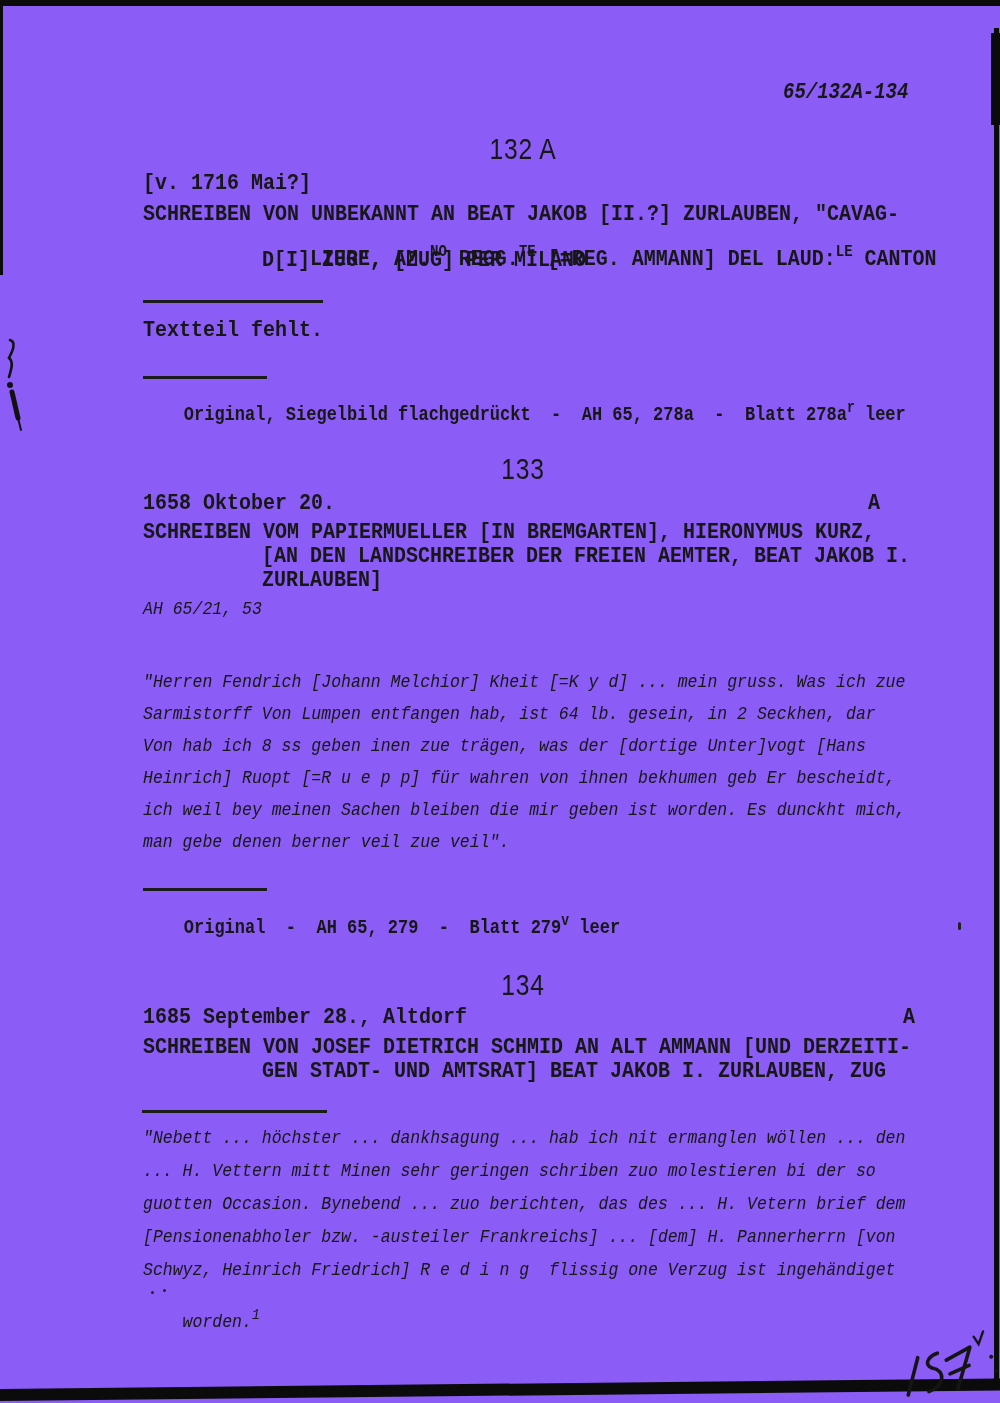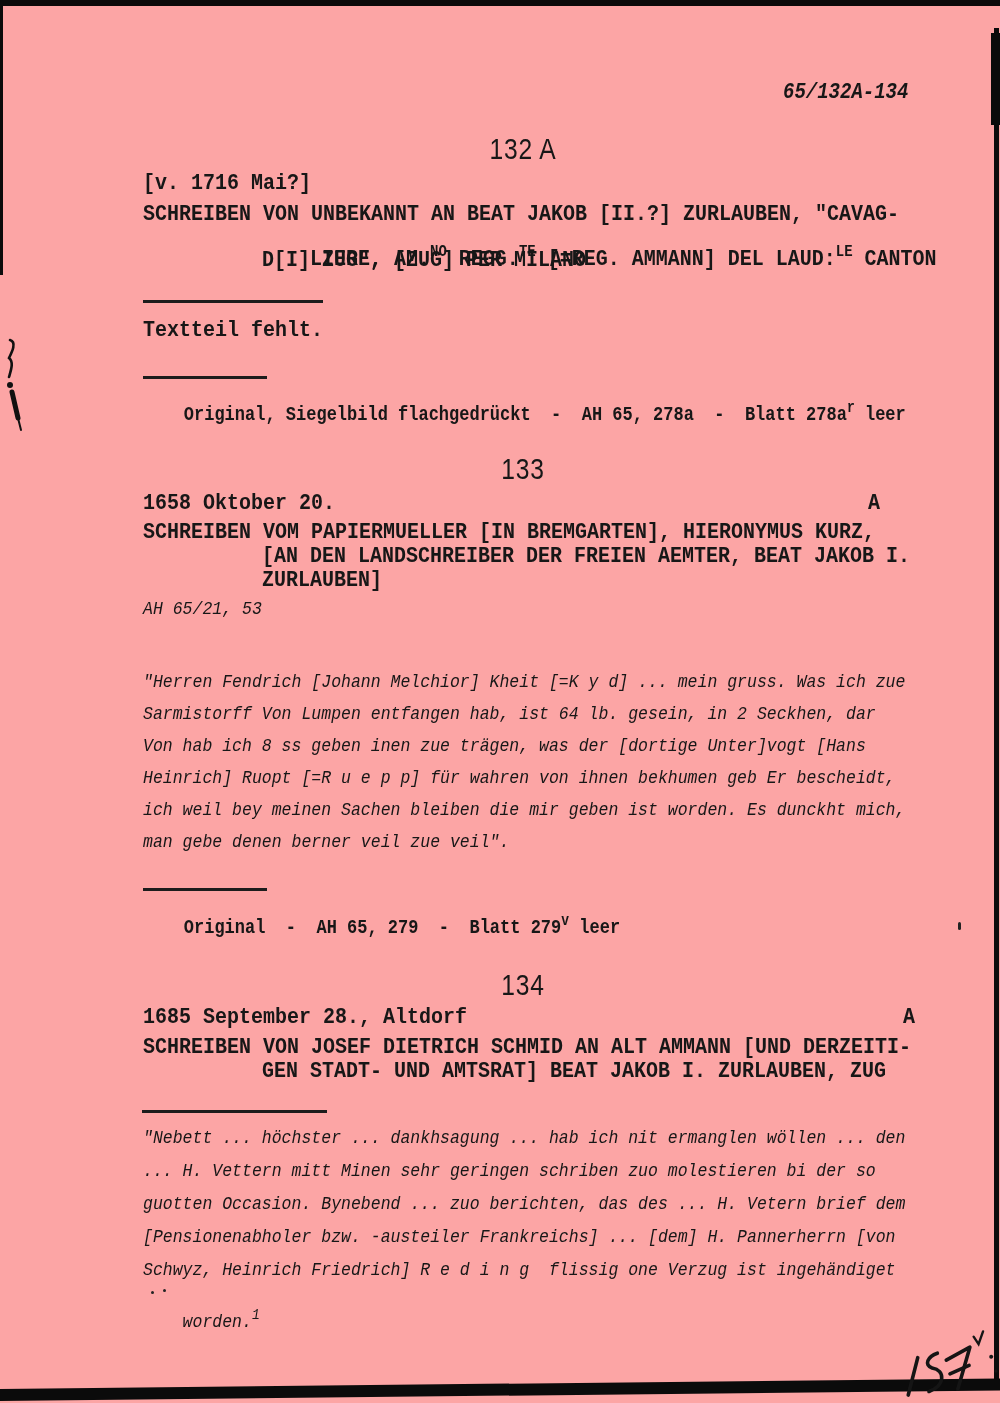--- a/index.html
+++ b/index.html
@@ -1,18 +1,18 @@
 <!DOCTYPE html>
 <html><head>
 <meta charset="utf-8">
 <style>
   html,body { margin:0; padding:0; background:#777; }
   .page {
     position:relative; width:1000px; height:1403px;
-    background:#fca5a5; overflow:hidden;
+    background:#8b5cf6; overflow:hidden;
     font-family:"Liberation Mono", monospace; color:#161616;
   }
   .t { position:absolute; white-space:pre; line-height:1; color:#171717; }
   
   .main { font-size:20px; font-weight:bold; transform:scaleY(1.12); transform-origin:left top; }
   
   .elite { font-size:17px; font-weight:bold; transform:scaleY(1.2); transform-origin:left top; }
   
   .itq { font-size:16.5px; font-style:italic; font-weight:normal; transform:scaleY(1.15); transform-origin:left top; letter-spacing:0; }
   

